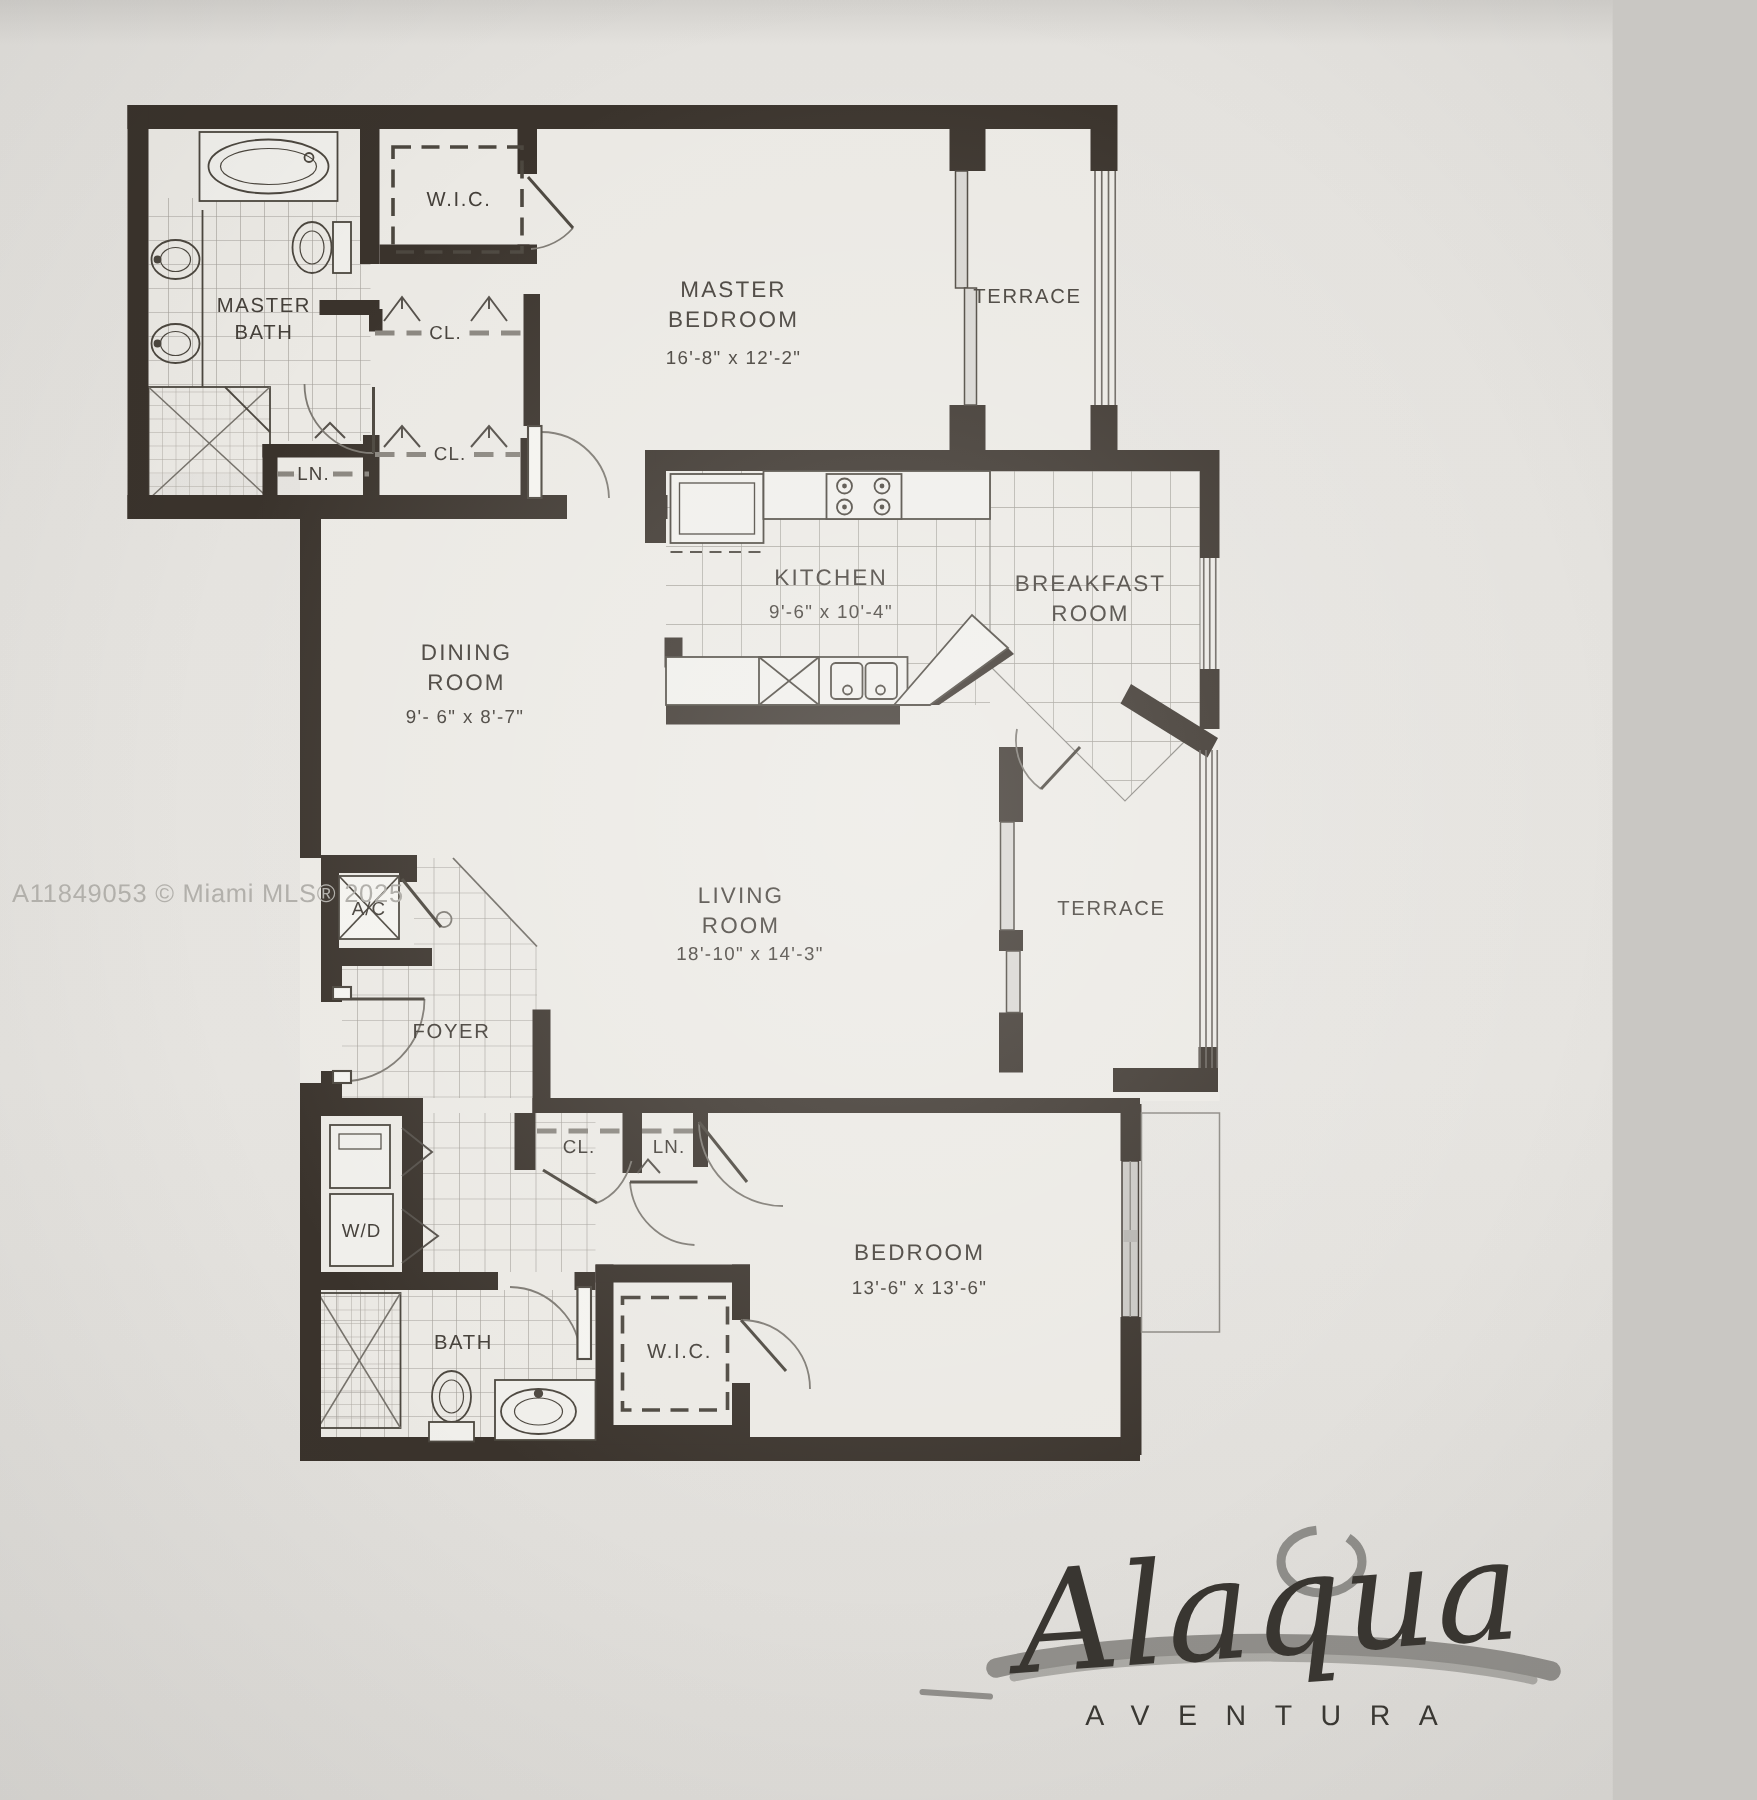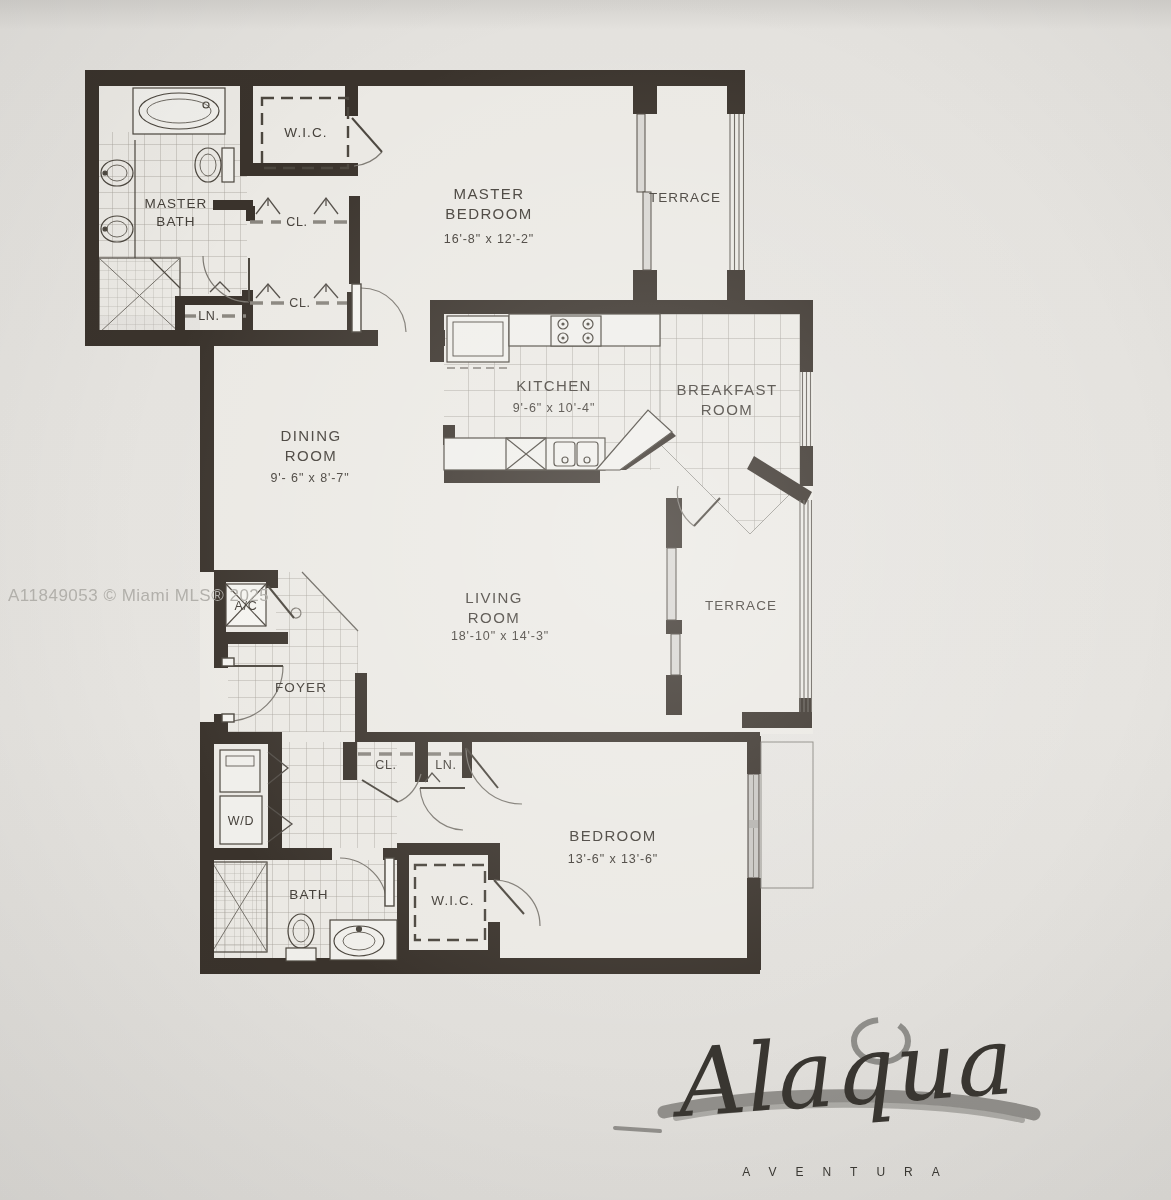--- a/index.html
+++ b/index.html
@@ -1,20 +1,21 @@
 <!DOCTYPE html>
 <html><head>
 <meta charset="utf-8">
 <style>
   html,body{margin:0;padding:0;background:#c9c7c3;}
   .page{
-    position:relative;width:1171px;height:1200px;overflow:hidden;
+    position:relative;width:1048px;height:1200px;overflow:hidden;
     background:
       linear-gradient(180deg,#d3d1cd 0%, #e4e2de 2.5%, #e6e4e0 60%, #dedcd8 100%);
     font-family:"Liberation Sans",sans-serif;
+    padding-left:27px;
   }
   .page::after{
     content:"";position:absolute;inset:0;pointer-events:none;
     background:radial-gradient(ellipse at 55% 45%, rgba(255,255,255,.25) 0%, rgba(0,0,0,0) 55%, rgba(0,0,0,.06) 100%);
   }
   svg{position:absolute;left:0;top:0;}
   .lbl{
     position:absolute;transform:translate(-50%,-50%);
     font-size:15px;line-height:1.32;letter-spacing:1.4px;color:#45403a;
     white-space:pre-line;text-align:center;font-weight:400;
@@ -25,22 +26,22 @@
   .watermark{
     position:absolute;left:8px;top:586px;font-size:17px;letter-spacing:.5px;
     color:#b2b0ab;z-index:5;
   }
   .logo-name{
     position:absolute;left:846px;top:1072px;transform:translate(-50%,-50%) rotate(-4deg);
     font-family:"DejaVu Serif",serif;font-style:italic;font-size:94px;
     color:#393631;z-index:4;letter-spacing:1px;
   }
   .logo-sub{
-    position:absolute;left:841px;top:1172px;transform:translate(-50%,-50%);
-    font-size:12px;letter-spacing:19px;text-indent:19px;color:#3a3833;z-index:4;
+    position:absolute;left:841px;top:1145px;transform:translate(-50%,-50%);
+    font-size:19px;letter-spacing:19px;text-indent:19px;color:#3a3833;z-index:4;
   }
 </style>
 </head>
 <body>
 
 <div class="page">
 
 <svg width="1171" height="1200" viewBox="0 0 1171 1200">
   <defs>
     <pattern id="g16" width="16" height="16" patternUnits="userSpaceOnUse">

